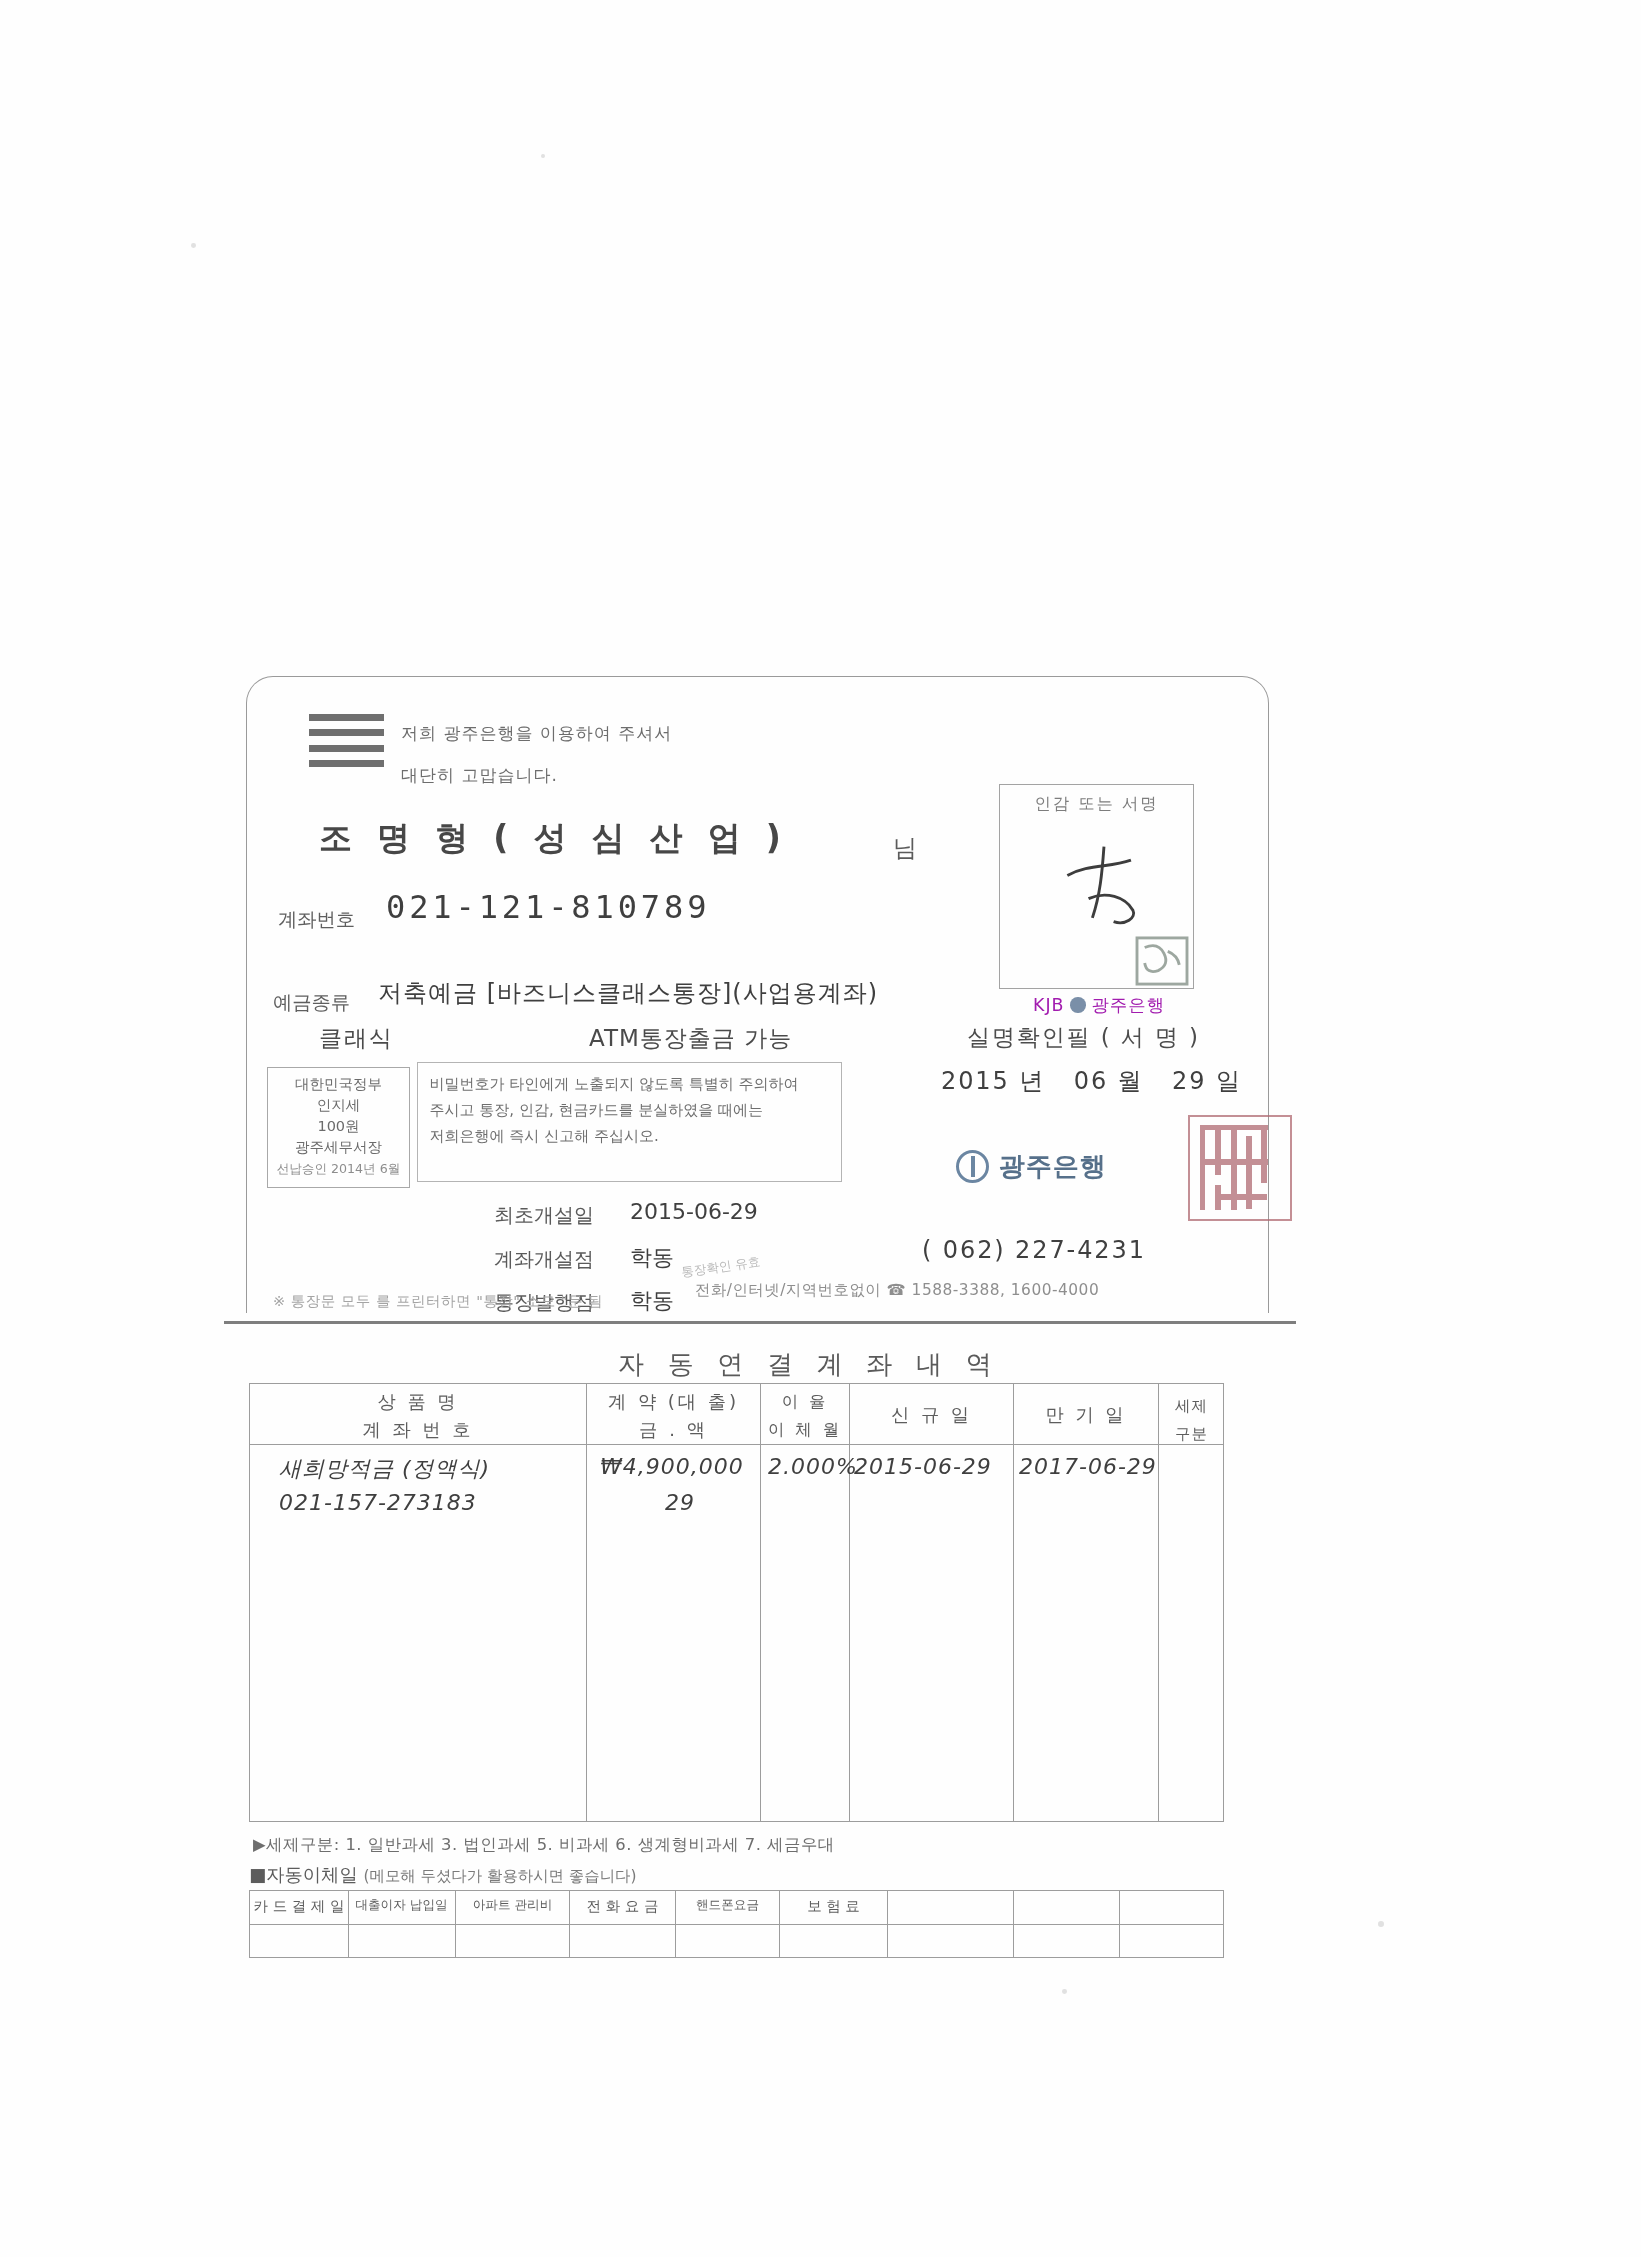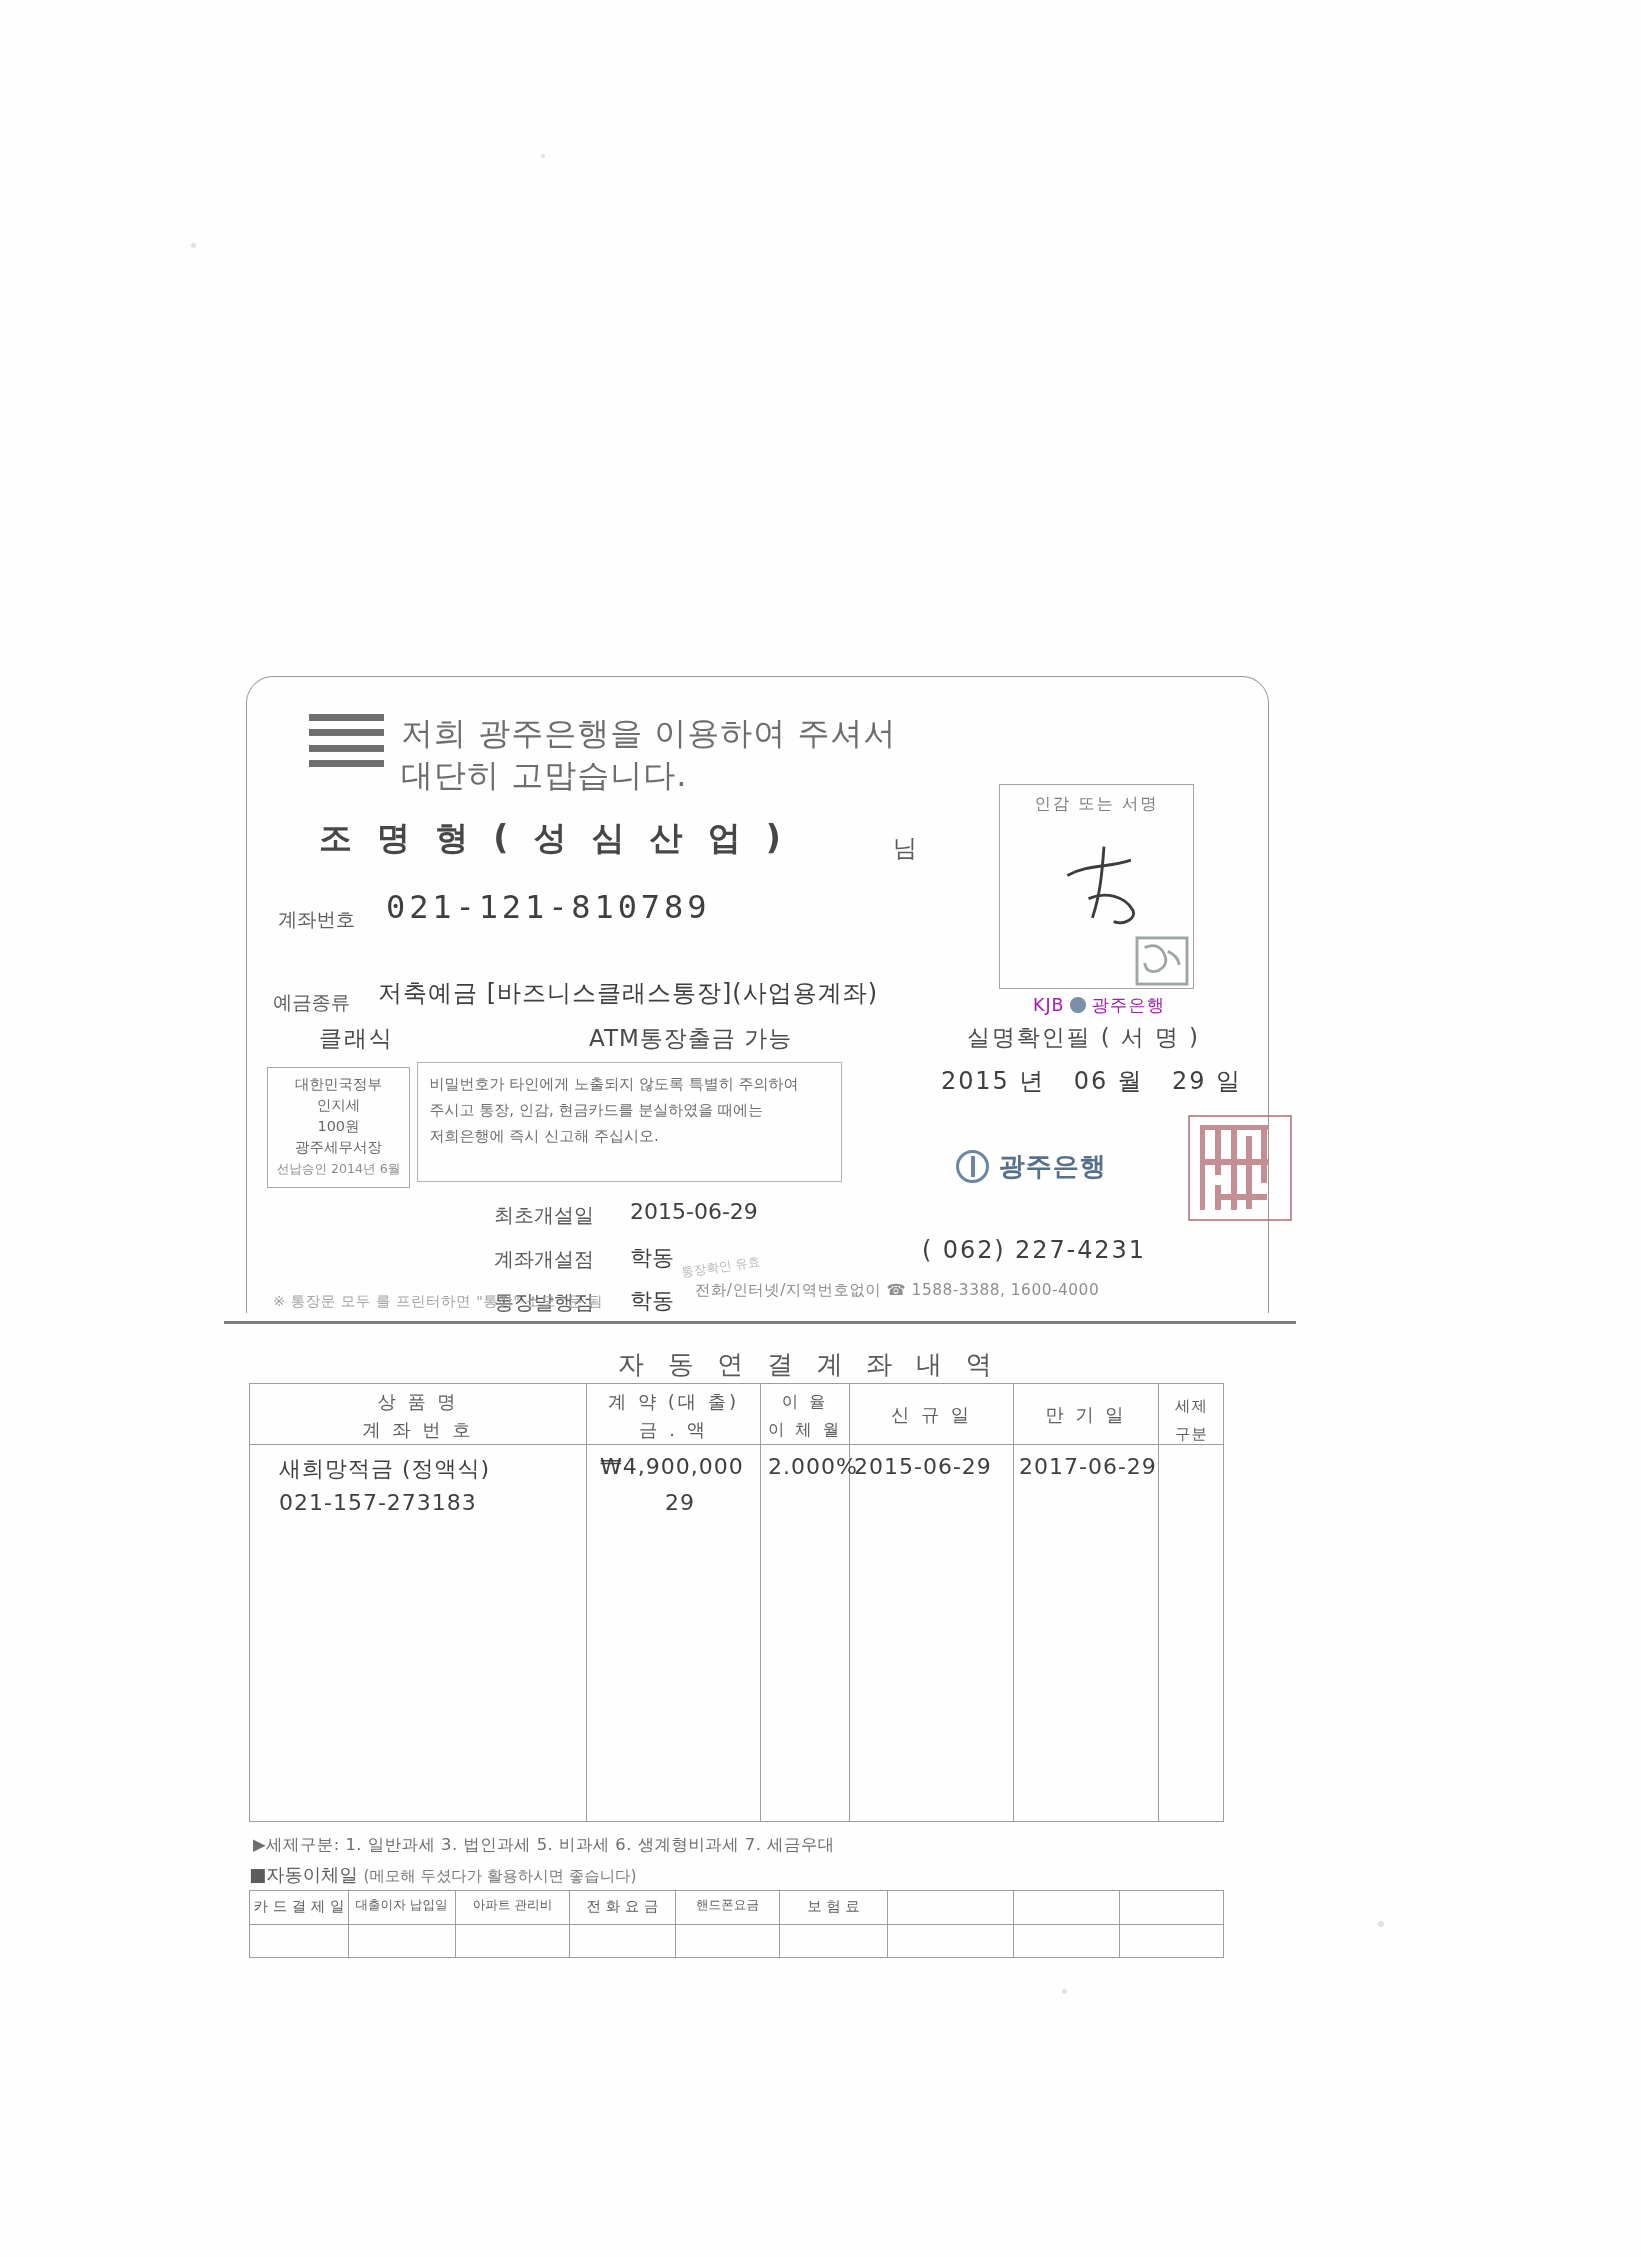--- a/index.html
+++ b/index.html
@@ -60,21 +60,21 @@
   .stripes i {
     display: block;
     height: 6.8px;
     background: #6f6f6f;
     margin-bottom: 8.7px;
   }
   .greet {
     position: absolute;
     left: 401px;
     top: 712px;
-    font-size: 32px;
+    font-size: 17px;
     line-height: 42px;
     color: #6d6d6d;
     letter-spacing: 1px;
     white-space: pre-line;
   }
 
   .holder {
     position: absolute;
     left: 319px;
     top: 816px;
@@ -356,20 +356,21 @@
     color: #5d5d5d;
     letter-spacing: 2.9px;
     text-align: center;
     line-height: 28px;
   }
   .td {
     position: absolute;
     font-size: 22px;
     color: #3f3f3f;
     letter-spacing: 1px;
+    font-style: italic;
   }
 
   .taxnote {
     position: absolute;
     left: 253px;
     top: 1834px;
     font-size: 16.4px;
     color: #6e6e6e;
     letter-spacing: 0.5px;
   }

